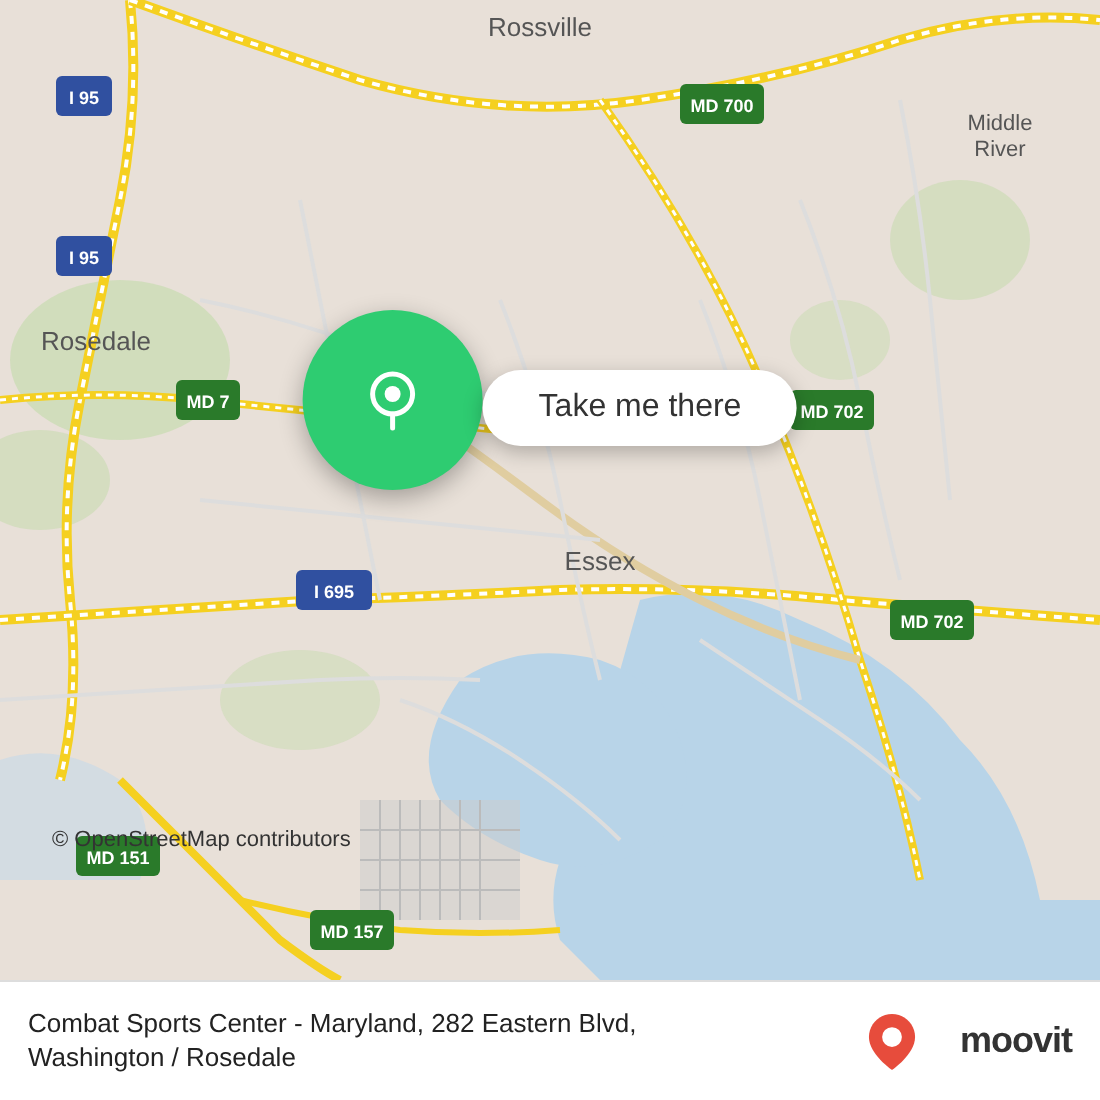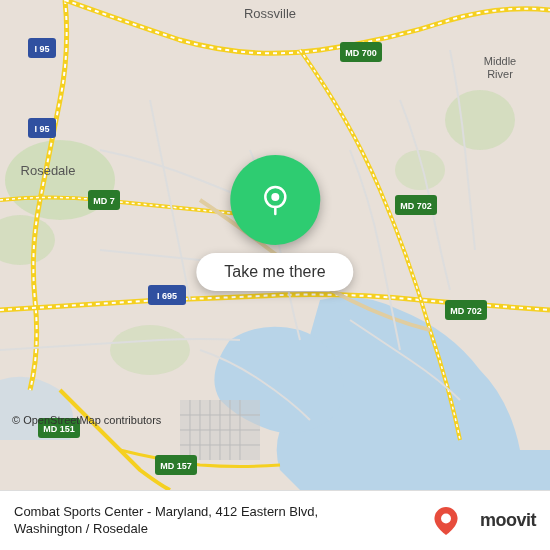--- a/index.html
+++ b/index.html
@@ -27,21 +27,21 @@
       top: 0; left: 0;
     }
 
     
     #take-me-there-container {
       position: absolute;
       top: 155px;
       left: 50%;
       transform: translateX(-50%);
       display: flex;
-      flex-direction: column;
+      flex-direction: row;
       align-items: center;
       z-index: 10;
     }
 
     #green-circle {
       width: 90px;
       height: 90px;
       background-color: #2ecc71;
       border-radius: 50%;
       display: flex;
@@ -69,21 +69,21 @@
       margin-top: 8px;
       white-space: nowrap;
     }
 
     
     #attribution-bar {
       position: absolute;
       bottom: 60px;
       left: 0;
       width: 100%;
-      padding: 4px 12px;
+      padding: 4px 26px;
       font-size: 11px;
       color: #333;
       z-index: 5;
     }
 
     
     #bottom-bar {
       width: 550px;
       height: 60px;
       background-color: white;
@@ -230,21 +230,21 @@
     <button id="take-me-there-btn">Take me there</button>
   </div>
 
   <div id="attribution-bar">
     <span>© OpenStreetMap contributors</span>
   </div>
 </div>
 
 <div id="bottom-bar">
   <div id="location-text">
-    <span>Combat Sports Center - Maryland, 412 Eastern Blvd,</span>
+    <span>Combat Sports Center - Maryland, 282 Eastern Blvd,</span>
     <br>
     <span>Washington / Rosedale</span>
   </div>
   <div id="moovit-logo">
     <svg id="moovit-pin" viewBox="0 0 28 34" xmlns="http://www.w3.org/2000/svg">
       <path d="M14 0 C6.3 0 0 6.3 0 14 C0 24.5 14 34 14 34 C14 34 28 24.5 28 14 C28 6.3 21.7 0 14 0Z" fill="#e74c3c"></path>
       <circle cx="14" cy="14" r="6" fill="white"></circle>
     </svg>
     <span id="moovit-text">moovit</span>
   </div>

